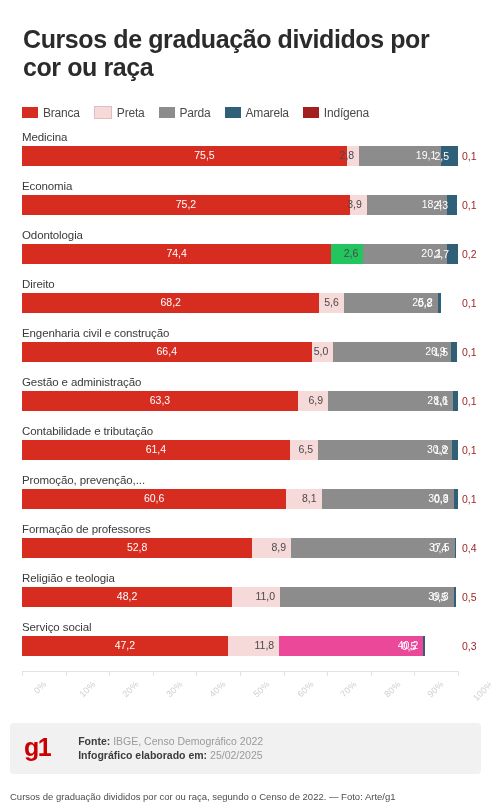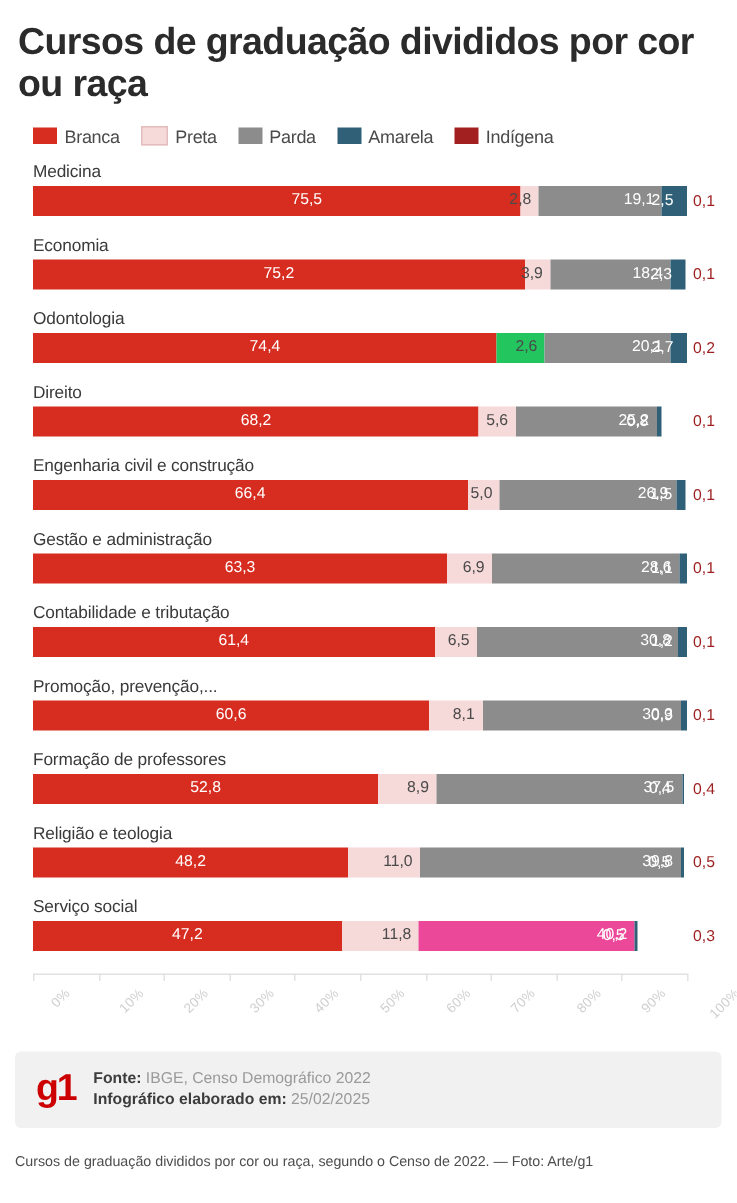--- a/index.html
+++ b/index.html
@@ -12,21 +12,21 @@
     width: 491px;
     height: 802px;
     font-family: "Liberation Sans", sans-serif;
     color: #222222;
     overflow: hidden;
     position: relative;
   }
 
   
   .title {
-    margin: 0;
+    margin: 11px;
     padding: 14px 22px 0 12px;
     font-size: 25px;
     line-height: 1.13;
     font-weight: 700;
     letter-spacing: -0.4px;
     color: #2b2b2b;
   }
 
   
   .legend {
@@ -154,21 +154,21 @@
   }
 
   
   .source-box {
     margin: 8px 10px 0 10px;
     background: #f1f1f1;
     border-radius: 4px;
     padding: 11px 14px 12px 14px;
     display: flex;
     align-items: center;
-    gap: 12px;
+    gap: 28px;
   }
   .g1-logo {
     font-size: 25px;
     font-weight: 700;
     color: #cc0000;
     letter-spacing: -1.5px;
     line-height: 1;
     flex: 0 0 auto;
   }
   .source-lines { line-height: 1.35; }

